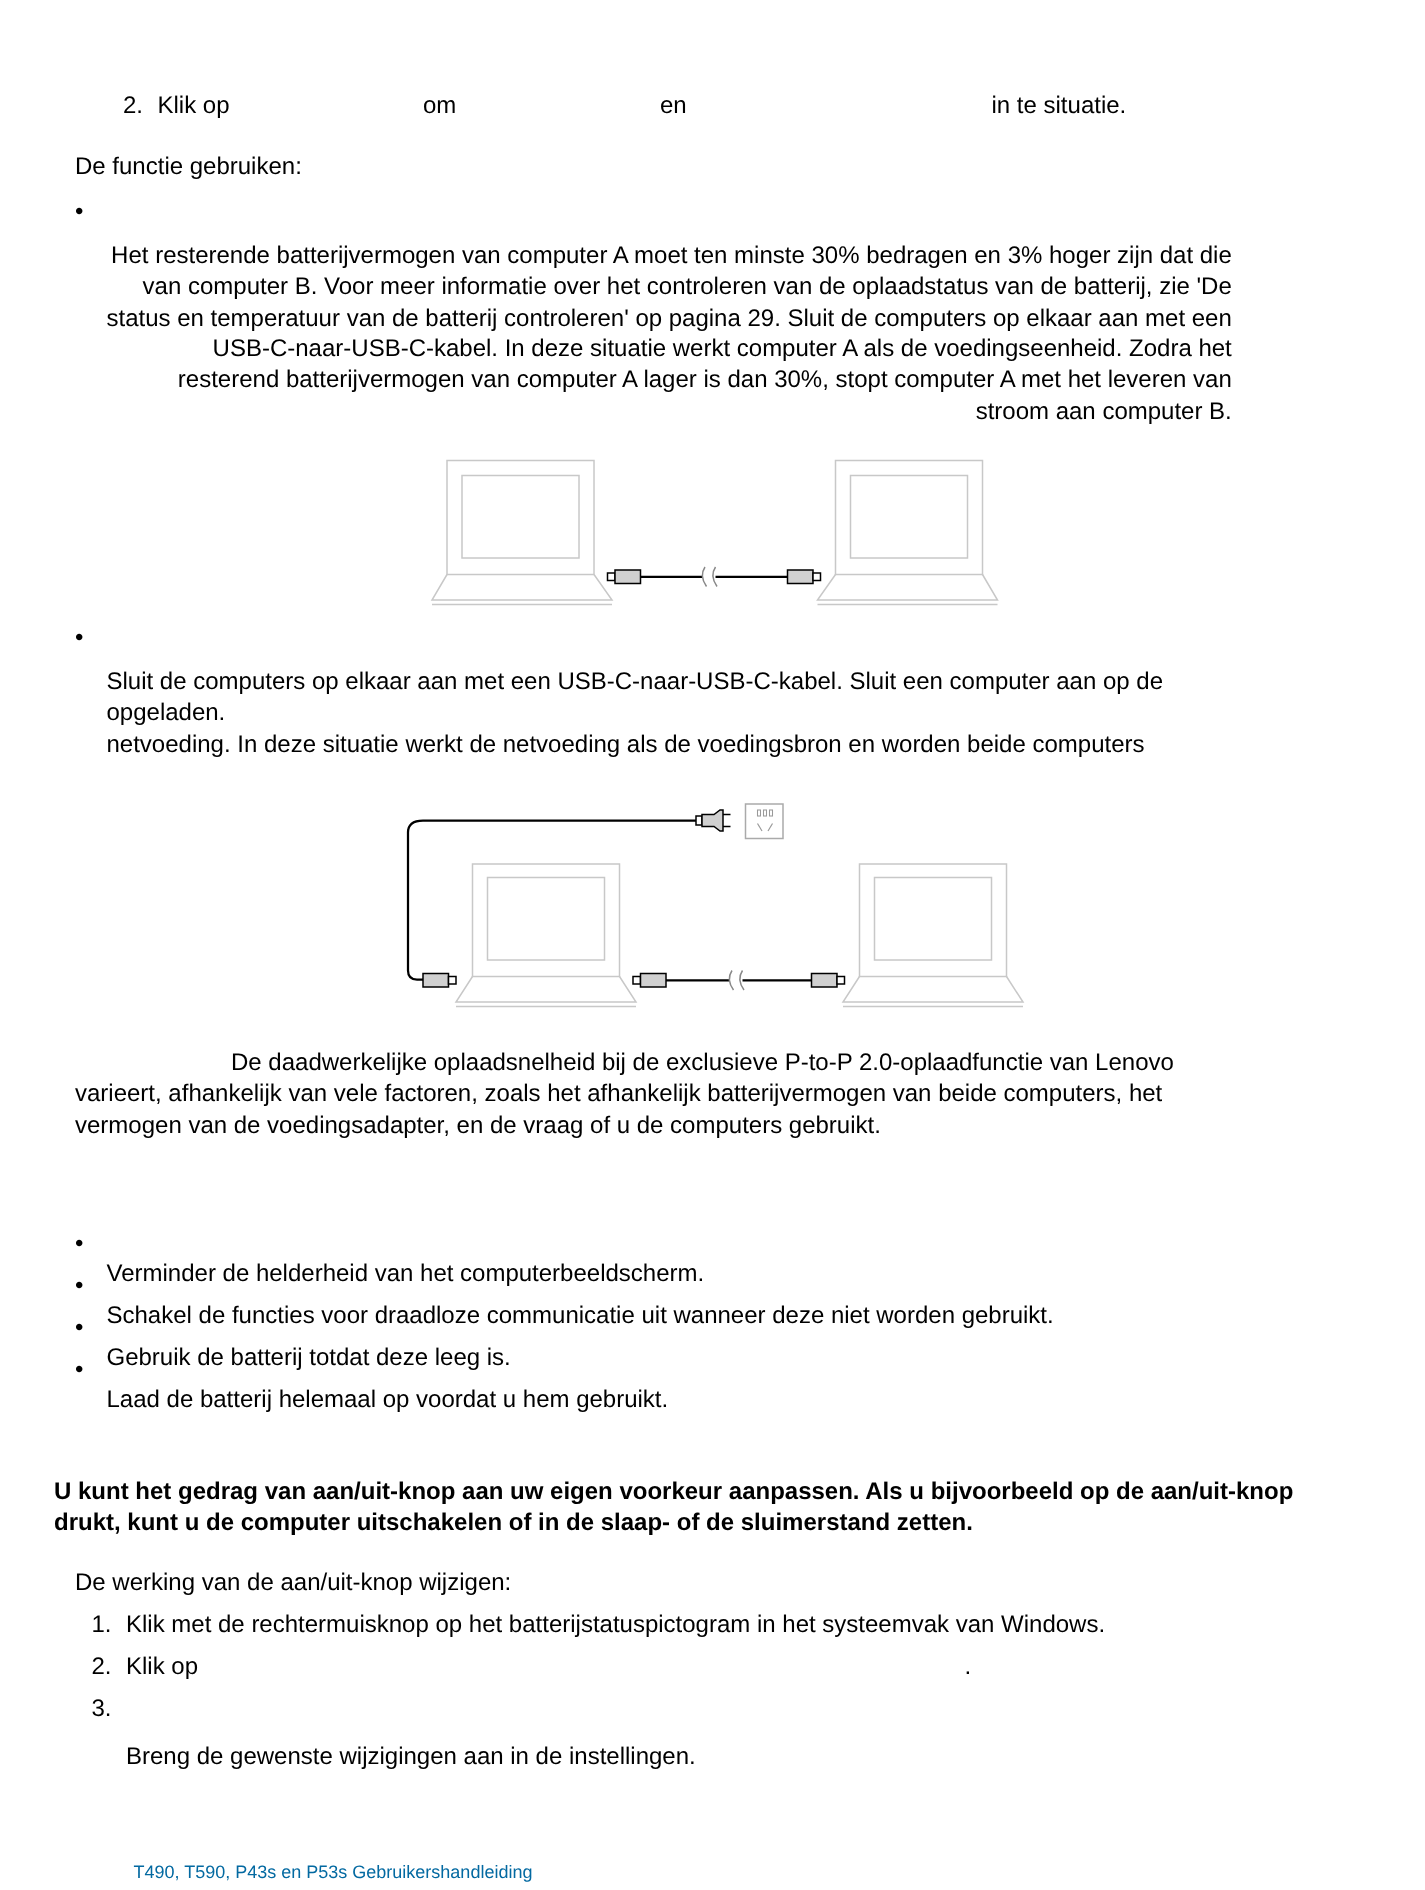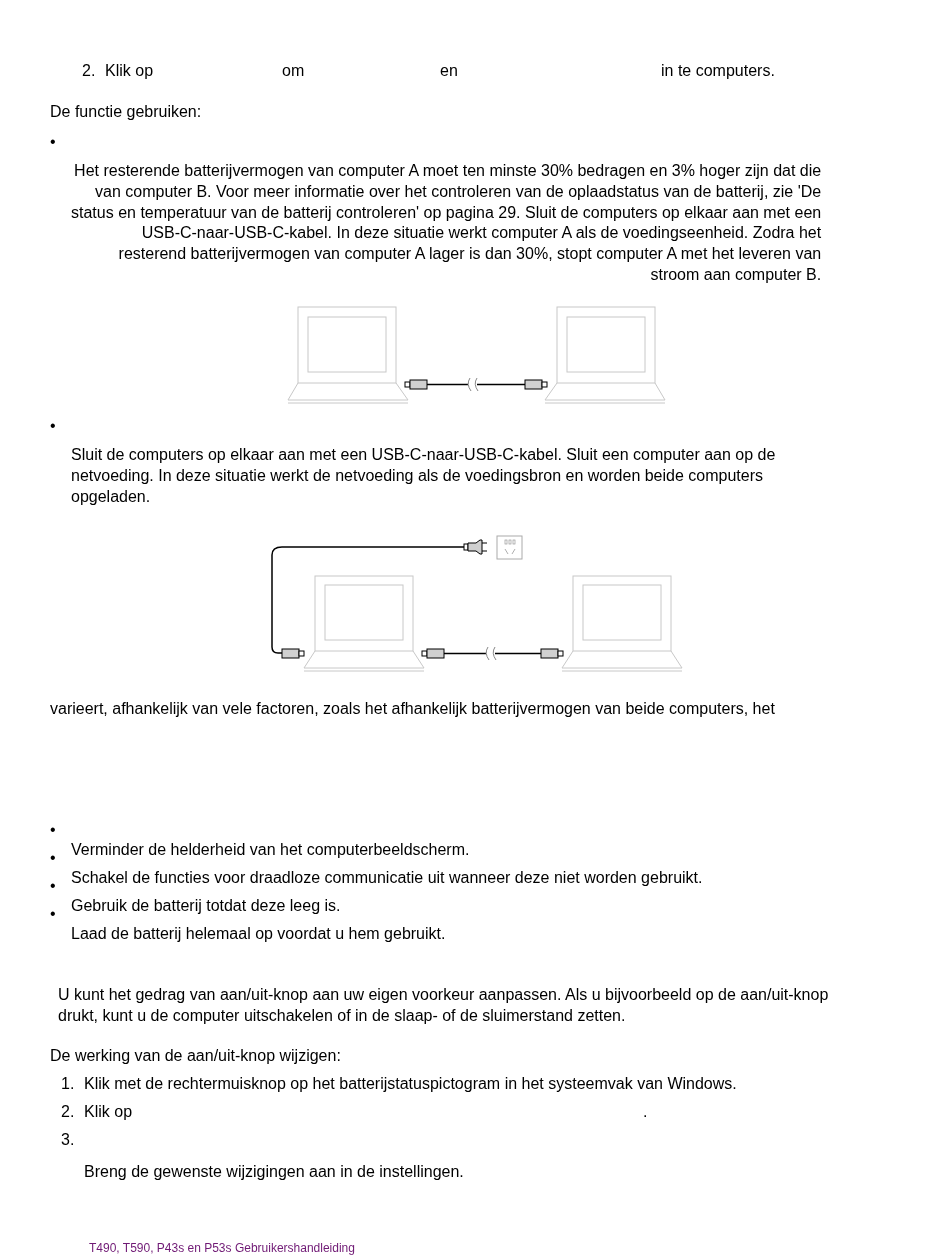--- a/index.html
+++ b/index.html
@@ -5,30 +5,30 @@
     html, body { margin: 0; padding: 0; background: #ffffff; }
     body {
       width: 950px; height: 1260px; position: relative; overflow: hidden;
       font-family: "Liberation Sans", sans-serif; color: #000; font-size: 16px;
     }
     .abs { position: absolute; white-space: nowrap; }
     .para { position: absolute; line-height: 20.8px; font-size: 16px; }
     .bullet { position: absolute; font-size: 16px; }
     .li-text { position: absolute; font-size: 16px; white-space: nowrap; margin-top: 20px; }
     svg { position: absolute; }
-    .footer { position: absolute; font-size: 12px; color: #701a75; }
+    .footer { position: absolute; font-size: 12px; color: #0369a1; }
   </style>
 </head>
 <body>
 
 <span class="abs" style="left:82px;top:62px;">2.</span>
 <span class="abs" style="left:105px;top:62px;">Klik op</span>
 <span class="abs" style="left:282px;top:62px;">om</span>
 <span class="abs" style="left:440px;top:62px;">en</span>
-<span class="abs" style="left:661px;top:62px;">in te computers.</span>
+<span class="abs" style="left:661px;top:62px;">in te situatie.</span>
 
 <span class="abs" style="left:50px;top:103px;">De functie gebruiken:</span>
 
 <span class="bullet" style="left:50px;top:133px;">•</span>
 <div class="para" style="left:71px;top:161px;text-align:right;">
   <div>Het resterende batterijvermogen van computer A moet ten minste 30% bedragen en 3% hoger zijn dat die</div>
   <div>van computer B. Voor meer informatie over het controleren van de oplaadstatus van de batterij, zie 'De</div>
   <div>status en temperatuur van de batterij controleren' op pagina 29. Sluit de computers op elkaar aan met een</div>
   <div>USB-C-naar-USB-C-kabel. In deze situatie werkt computer A als de voedingseenheid. Zodra het</div>
   <div>resterend batterijvermogen van computer A lager is dan 30%, stopt computer A met het leveren van</div>
@@ -56,22 +56,22 @@
     <path d="M197 78 Q193 84 198 91" fill="none" stroke="#888" stroke-width="1"></path>
     <line x1="197" y1="84.5" x2="245" y2="84.5" stroke="#000" stroke-width="1.5"></line>
     <rect x="245" y="80" width="17" height="9" fill="#d0d0d0" stroke="#000" stroke-width="1"></rect>
     <rect x="262" y="82" width="5" height="5" fill="#fff" stroke="#000" stroke-width="1"></rect>
   </g>
 </svg>
 
 <span class="bullet" style="left:50px;top:417px;">•</span>
 <div class="para" style="left:71px;top:445px;">
   <div>Sluit de computers op elkaar aan met een USB-C-naar-USB-C-kabel. Sluit een computer aan op de</div>
+  <div>opgeladen.</div>
   <div>netvoeding. In deze situatie werkt de netvoeding als de voedingsbron en worden beide computers</div>
-  <div>opgeladen.</div>
 </div>
 
 <svg style="left:260px;top:525px;" width="440" height="150" viewBox="0 0 440 150">
   <g fill="none" stroke="#c8c8c8" stroke-width="1">
     <rect x="55" y="51" width="98" height="75"></rect>
     <rect x="65" y="60" width="78" height="55"></rect>
     <path d="M55 126 L44 143 L164 143 L153 126"></path>
     <line x1="44" y1="146" x2="164" y2="146"></line>
   </g>
   <g fill="none" stroke="#c8c8c8" stroke-width="1">
@@ -103,35 +103,37 @@
     <line x1="184" y1="128.5" x2="226" y2="128.5" stroke="#000" stroke-width="1.5"></line>
     <path d="M228 122 Q224 128 229 135" fill="none" stroke="#888" stroke-width="1"></path>
     <path d="M235 122 Q231 128 236 135" fill="none" stroke="#888" stroke-width="1"></path>
     <line x1="235" y1="128.5" x2="281" y2="128.5" stroke="#000" stroke-width="1.5"></line>
     <rect x="281" y="124" width="17" height="9" fill="#d0d0d0" stroke="#000" stroke-width="1"></rect>
     <rect x="298" y="126" width="5" height="5" fill="#fff" stroke="#000" stroke-width="1"></rect>
   </g>
 </svg>
 
 <div class="para" style="left:50px;top:699px;">
+  <div style="padding-left:104px;">De daadwerkelijke oplaadsnelheid bij de exclusieve P-to-P 2.0-oplaadfunctie van Lenovo</div>
   <div>varieert, afhankelijk van vele factoren, zoals het afhankelijk batterijvermogen van beide computers, het</div>
+  <div>vermogen van de voedingsadapter, en de vraag of u de computers gebruikt.</div>
 </div>
 
 <div>
   <span class="bullet" style="left:50px;top:821px;">•</span>
   <span class="li-text" style="left:71px;top:821px;">Verminder de helderheid van het computerbeeldscherm.</span>
   <span class="bullet" style="left:50px;top:849px;">•</span>
   <span class="li-text" style="left:71px;top:849px;">Schakel de functies voor draadloze communicatie uit wanneer deze niet worden gebruikt.</span>
   <span class="bullet" style="left:50px;top:877px;">•</span>
   <span class="li-text" style="left:71px;top:877px;">Gebruik de batterij totdat deze leeg is.</span>
   <span class="bullet" style="left:50px;top:905px;">•</span>
   <span class="li-text" style="left:71px;top:905px;">Laad de batterij helemaal op voordat u hem gebruikt.</span>
 </div>
 
-<div class="para" style="left:58px;top:985px;">
+<div class="para" style="left:36px;top:985px;font-weight:bold;">
   <div>U kunt het gedrag van aan/uit-knop aan uw eigen voorkeur aanpassen. Als u bijvoorbeeld op de aan/uit-knop</div>
   <div>drukt, kunt u de computer uitschakelen of in de slaap- of de sluimerstand zetten.</div>
 </div>
 
 <span class="abs" style="left:50px;top:1047px;">De werking van de aan/uit-knop wijzigen:</span>
 
 <div>
   <span class="abs" style="left:61px;top:1075px;">1.</span>
   <span class="abs" style="left:84px;top:1075px;">Klik met de rechtermuisknop op het batterijstatuspictogram in het systeemvak van Windows.</span>
   <span class="abs" style="left:61px;top:1103px;">2.</span>

